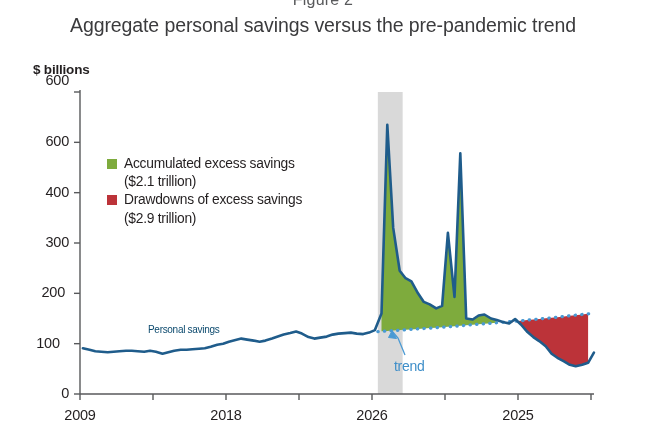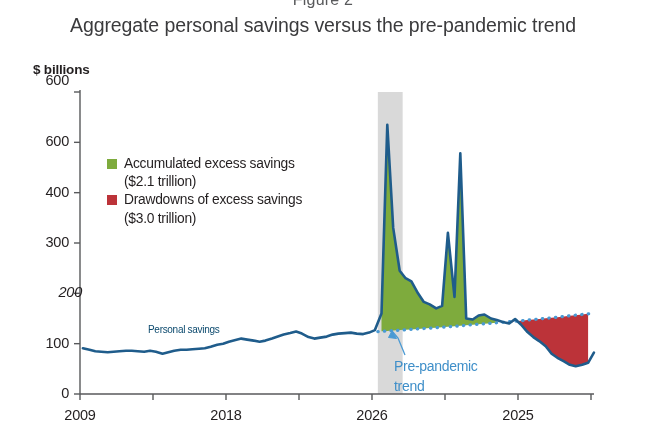--- a/index.html
+++ b/index.html
@@ -155,34 +155,33 @@
   <div class="legend">
     <div class="legend-row">
       <span class="legend-swatch" style="background:#7eab3d"></span>
       <span>Accumulated excess savings</span>
     </div>
     <div class="legend-sub">($2.1 trillion)</div>
     <div class="legend-row">
       <span class="legend-swatch" style="background:#bc3339"></span>
       <span>Drawdowns of excess savings</span>
     </div>
-    <div class="legend-sub">($3.0 trillion)</div>
+    <div class="legend-sub">($2.9 trillion)</div>
   </div>
 
   <div class="lbl-personal-savings">Personal savings</div>
 
   <div class="lbl-prepandemic">
-    <div>Pre-pandemic</div>
     <div>trend</div>
   </div>
 
   <div id="tick-labels">
       <div class="ytick-label" style="left: 27px; top: 385px;">0</div>
-      <div class="ytick-label" style="left: 27px; top: 334.667px;">100</div>
-      <div class="ytick-label" style="left: 40px; top: 284.333px; font-style: italic;">200</div>
+      <div class="ytick-label" style="left: 27px; top: 334.667px; text-align: center;">100</div>
+      <div class="ytick-label" style="left: 23px; top: 284.333px;">200</div>
       <div class="ytick-label" style="left: 27px; top: 234px;">300</div>
       <div class="ytick-label" style="left: 27px; top: 183.667px;">400</div>
       <div class="ytick-label" style="left: 27px; top: 133.333px;">600</div>
       <div class="ytick-label" style="left: 27px; top: 72px;">600</div>
       <div class="xtick-label" style="left: 50px; top: 407px;">2009</div>
       <div class="xtick-label" style="left: 196px; top: 407px;">2018</div>
       <div class="xtick-label" style="left: 342px; top: 407px;">2026</div>
       <div class="xtick-label" style="left: 488px; top: 407px;">2025</div>
     </div>
 </div>

